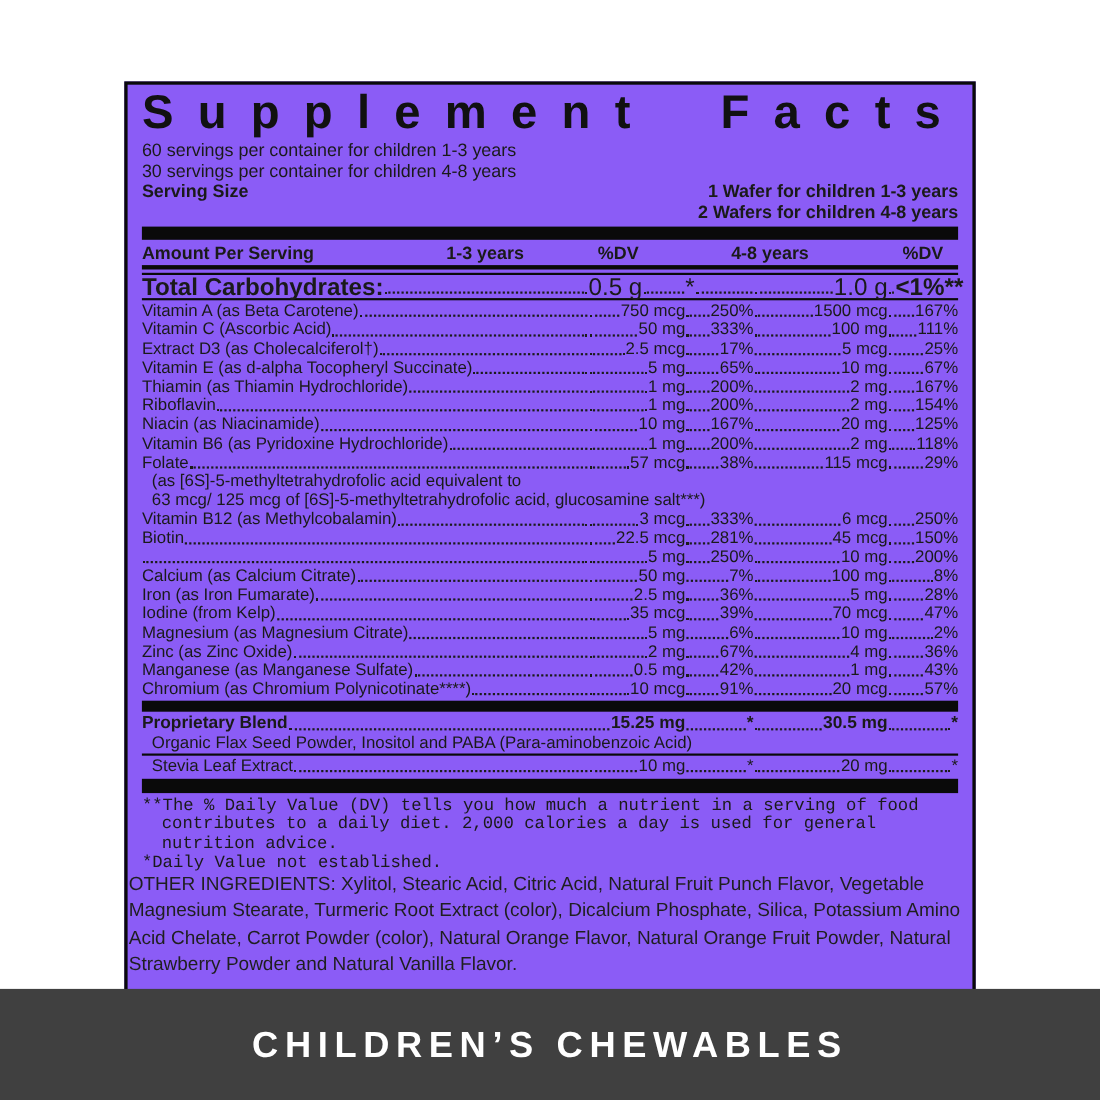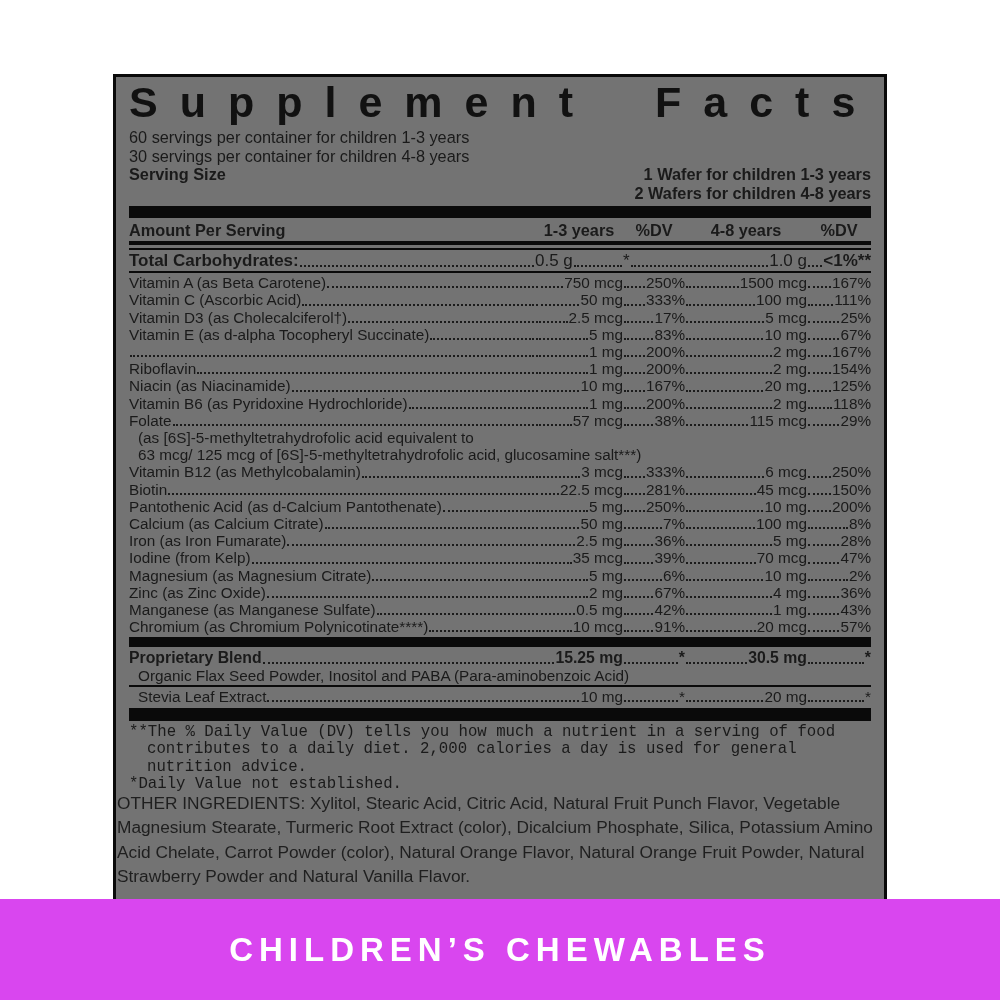--- a/index.html
+++ b/index.html
@@ -4,47 +4,47 @@
 <style>
   html,body{margin:0;padding:0;}
   body{
     width:1000px;height:1000px;position:relative;background:#ffffff;
     font-family:"Liberation Sans",sans-serif;color:#1a1a1a;overflow:hidden;
   }
   
   .label-box{
     position:absolute;left:113px;top:74px;width:774px;height:856px;
     box-sizing:border-box;border:3px solid #0a0a0a;
-    padding:3px 13px 4px 13px;overflow:hidden;background:#737373;
+    padding:3px 13px 4px 13px;overflow:hidden;background:#8b5cf6;
   }
   .sf-title{
     font-size:43px;line-height:45px;font-weight:bold;letter-spacing:22px;
     word-spacing:26px;white-space:nowrap;overflow:hidden;margin:0 0 3px 0;color:#111;
   }
   .serving-line{font-size:16.3px;line-height:18.6px;}
   .serving-size-row{display:flex;justify-content:space-between;align-items:flex-start;
     font-weight:bold;font-size:16.3px;line-height:19px;}
   .serving-size-right{text-align:right;}
   .bar{height:12px;background:#0a0a0a;margin:3px 0 2px 0;}
   .bar.mid{height:10px;margin:2px 0 2px 0;}
   .bar.bot{height:13px;margin:3px 0 3px 0;}
   .rule-double{height:3px;border-top:4px solid #0a0a0a;border-bottom:2px solid #0a0a0a;margin:1px 0;}
   .rule{border-top:2px solid #0a0a0a;margin:1px 0;}
   
-  .header-row{display:flex;font-weight:bold;font-size:16.3px;line-height:20px;}
+  .header-row{display:flex;font-weight:bold;font-size:16.3px;line-height:20px;gap:46px;}
   .h-name{flex:1 1 auto;}
   .h{text-align:center;flex:0 0 auto;}
   .row{display:flex;font-size:15.3px;line-height:17.2px;}
   .cell{display:flex;align-items:flex-end;flex:0 0 auto;min-width:0;}
   .name-cell{flex:1 1 auto;}
   .col-a1{width:88px;} .col-d1{width:62px;} .col-a2{width:122px;} .col-d2{width:64px;}
   .txt{white-space:nowrap;}
   .dots{flex:1 1 auto;min-width:5px;border-bottom:2px dotted #1b1b1b;margin:0 1px 3px 1px;}
   .subrow{font-size:15.3px;line-height:17.2px;padding-left:9px;white-space:nowrap;}
-  .carb-row{font-size:17px;line-height:19px;}
+  .carb-row{font-size:22px;line-height:19px;}
   .carb-row .name-cell .txt{font-weight:bold;}
   .carb-row .col-d2 .txt{font-weight:bold;}
   .bold-row .txt{font-weight:bold;}
   .bold-row{font-size:15.8px;}
   .indent{padding-left:9px;}
   
   .footnotes{margin-top:3px;font-size:15.7px;line-height:17.4px;}
   .footnote{padding-left:18px;text-indent:-18px;font-family:Liberation Mono, monospace;}
   
   .other{position:absolute;left:117px;top:791px;width:764px;
@@ -158,21 +158,21 @@
           <span class="txt">100 mg</span>
         </span>
         <span class="cell col-d2">
           <span class="dots"></span>
           <span class="txt">111%</span>
         </span>
       </div>
 
       <div class="row">
         <span class="cell name-cell">
-          <span class="txt">Vitamin D3 (as Cholecalciferol†)</span>
+          <span class="txt">Extract D3 (as Cholecalciferol†)</span>
           <span class="dots"></span>
         </span>
         <span class="cell col-a1">
           <span class="dots"></span>
           <span class="txt">2.5 mcg</span>
         </span>
         <span class="cell col-d1">
           <span class="dots"></span>
           <span class="txt">17%</span>
         </span>
@@ -190,34 +190,35 @@
         <span class="cell name-cell">
           <span class="txt">Vitamin E (as d-alpha Tocopheryl Succinate)</span>
           <span class="dots"></span>
         </span>
         <span class="cell col-a1">
           <span class="dots"></span>
           <span class="txt">5 mg</span>
         </span>
         <span class="cell col-d1">
           <span class="dots"></span>
-          <span class="txt">83%</span>
+          <span class="txt">65%</span>
         </span>
         <span class="cell col-a2">
           <span class="dots"></span>
           <span class="txt">10 mg</span>
         </span>
         <span class="cell col-d2">
           <span class="dots"></span>
           <span class="txt">67%</span>
         </span>
       </div>
 
       <div class="row">
         <span class="cell name-cell">
+          <span class="txt">Thiamin (as Thiamin Hydrochloride)</span>
           <span class="dots"></span>
         </span>
         <span class="cell col-a1">
           <span class="dots"></span>
           <span class="txt">1 mg</span>
         </span>
         <span class="cell col-d1">
           <span class="dots"></span>
           <span class="txt">200%</span>
         </span>
@@ -368,21 +369,20 @@
           <span class="txt">45 mcg</span>
         </span>
         <span class="cell col-d2">
           <span class="dots"></span>
           <span class="txt">150%</span>
         </span>
       </div>
 
       <div class="row">
         <span class="cell name-cell">
-          <span class="txt">Pantothenic Acid (as d-Calcium Pantothenate)</span>
           <span class="dots"></span>
         </span>
         <span class="cell col-a1">
           <span class="dots"></span>
           <span class="txt">5 mg</span>
         </span>
         <span class="cell col-d1">
           <span class="dots"></span>
           <span class="txt">250%</span>
         </span>
@@ -615,15 +615,15 @@
 
       <div class="footnote">**The % Daily Value (DV) tells you how much a nutrient in a serving of food contributes to a daily diet. 2,000 calories a day is used for general nutrition advice.</div>
 
       <div class="footnote">*Daily Value not established.</div>
     </div>
 
 </div>
 
 <div class="other">OTHER INGREDIENTS: Xylitol, Stearic Acid, Citric Acid, Natural Fruit Punch Flavor, Vegetable Magnesium Stearate, Turmeric Root Extract (color), Dicalcium Phosphate, Silica, Potassium Amino Acid Chelate, Carrot Powder (color), Natural Orange Flavor, Natural Orange Fruit Powder, Natural Strawberry Powder and Natural Vanilla Flavor.</div>
 
-<div class="banner" style="background-color: #d946ef; color: rgb(255, 255, 255);">
+<div class="banner" style="background-color: #404040; color: rgb(255, 255, 255);">
   <span class="banner-text">CHILDREN’S CHEWABLES</span>
 </div>
 
 </body></html>

